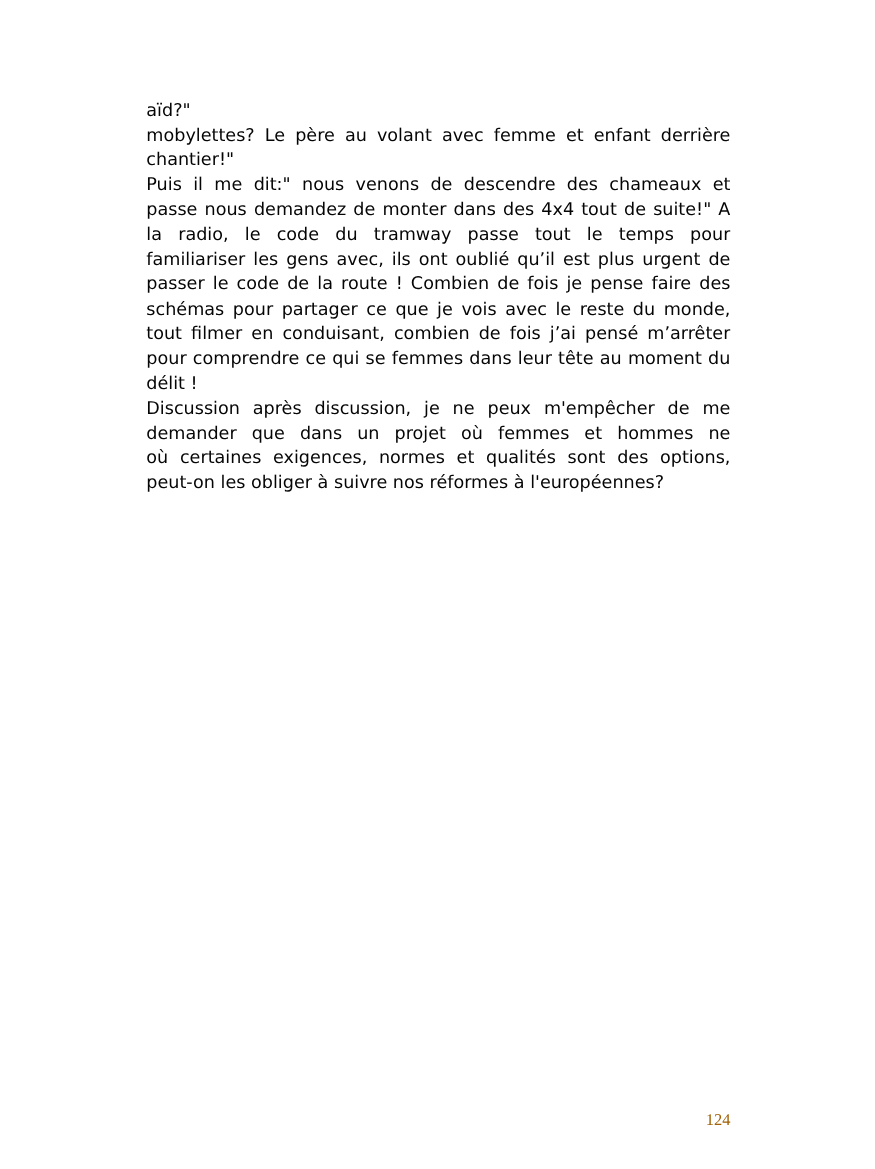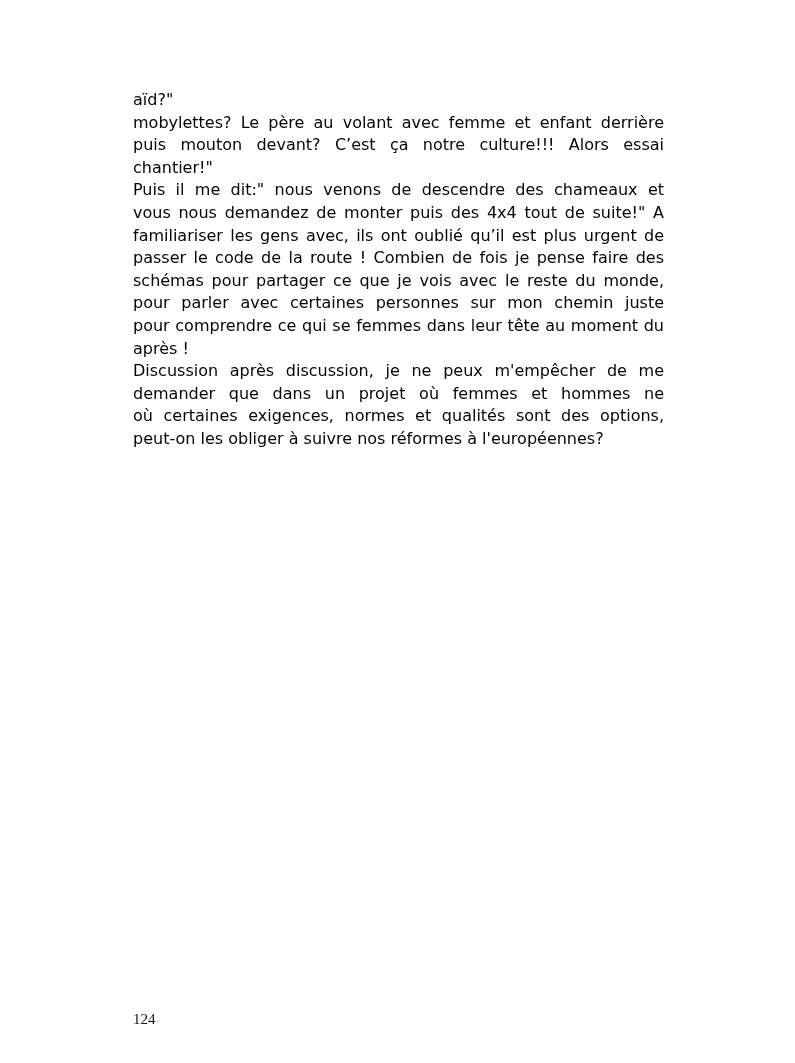--- a/index.html
+++ b/index.html
@@ -37,48 +37,48 @@
     white-space: normal;
   }
   .line.last {
     text-align-last: left;
   }
   .page-number {
     position: absolute;
     left: 133px;
     top: 1011px;
     width: 531px;
-    text-align: left;
+    text-align: right;
     font-family: "Liberation Serif", "DejaVu Serif", serif;
     font-size: 15px;
-    color: #0f172a;
+    color: #a16207;
   }
 </style>
 </head>
 <body>
 
 <main class="page">
   <section class="text-block" id="text-block">
       <p class="paragraph">
         <span class="line last">aïd?"</span>
       </p>
       <p class="paragraph">
         <span class="line">mobylettes? Le père au volant avec femme et enfant derrière</span>
-        <span class="line">puis mouton devant? C’est ça notre culture!!! Alors essai</span>
         <span class="line last">chantier!"</span>
       </p>
       <p class="paragraph">
         <span class="line">Puis il me dit:" nous venons de descendre des chameaux et</span>
-        <span class="line">vous nous demandez de monter puis des 4x4 tout de suite!" A</span>
+        <span class="line">passe nous demandez de monter dans des 4x4 tout de suite!" A</span>
+        <span class="line">la radio, le code du tramway passe tout le temps pour</span>
         <span class="line">familiariser les gens avec, ils ont oublié qu’il est plus urgent de</span>
         <span class="line">passer le code de la route ! Combien de fois je pense faire des</span>
         <span class="line">schémas pour partager ce que je vois avec le reste du monde,</span>
-        <span class="line">pour parler avec certaines personnes sur mon chemin juste</span>
+        <span class="line">tout filmer en conduisant, combien de fois j’ai pensé m’arrêter</span>
         <span class="line">pour comprendre ce qui se femmes dans leur tête au moment du</span>
-        <span class="line last">après !</span>
+        <span class="line last">délit !</span>
       </p>
       <p class="paragraph">
         <span class="line">Discussion après discussion, je ne peux m'empêcher de me</span>
         <span class="line">demander que dans un projet où femmes et hommes ne</span>
         <span class="line">où certaines exigences, normes et qualités sont des options,</span>
         <span class="line last">peut-on les obliger à suivre nos réformes à l'européennes?</span>
       </p>
     </section>
   <footer class="page-number">124</footer>
 </main>

